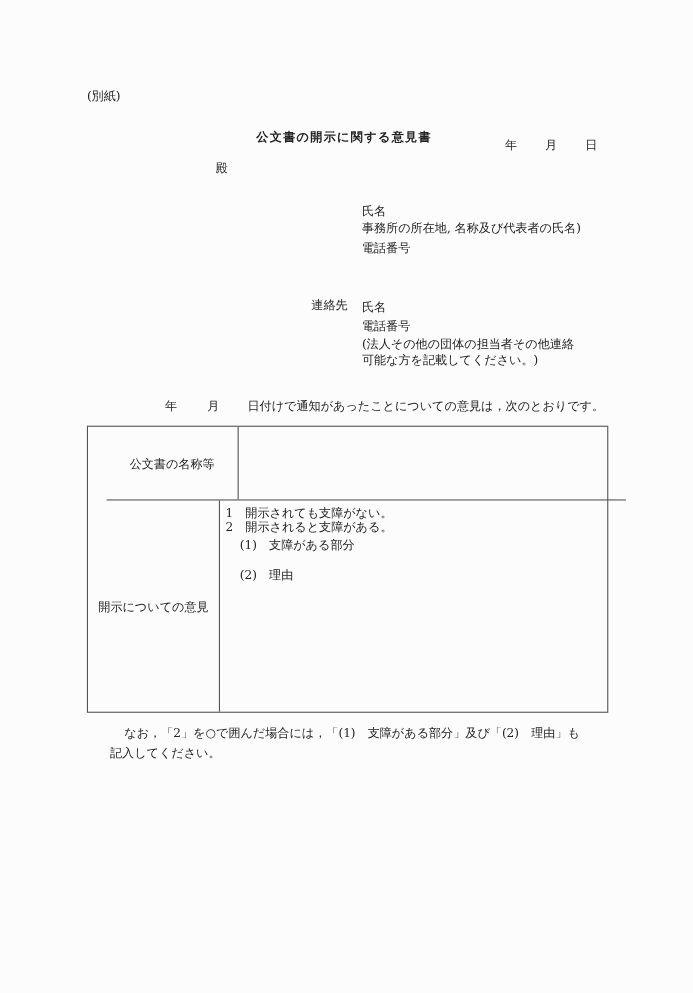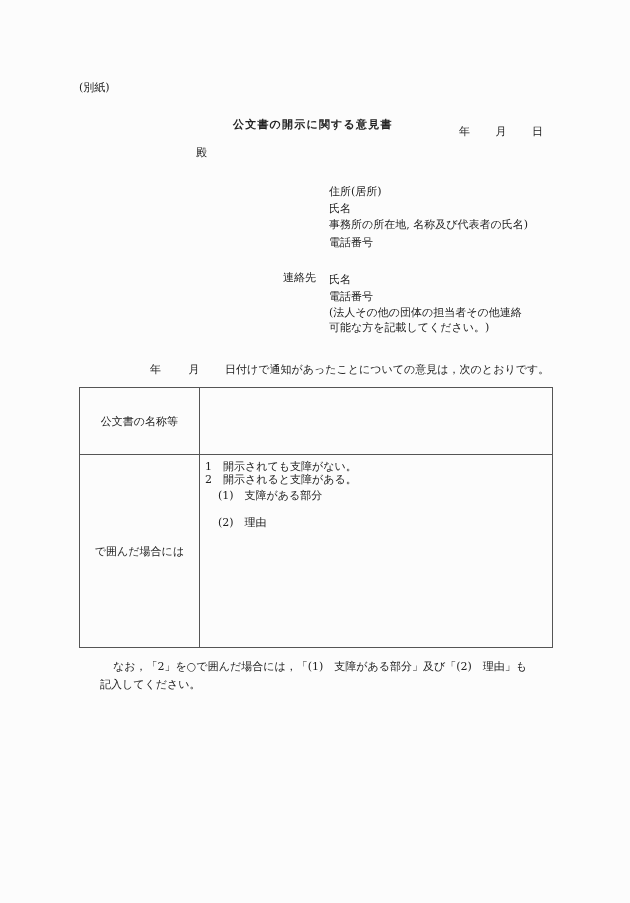--- a/index.html
+++ b/index.html
@@ -41,21 +41,21 @@
     .table {
       position: absolute;
       left: 79px;
       top: 387px;
       width: 474px;
       height: 261px;
       border: 1px solid #555;
       box-sizing: border-box;
     }
     .row1 {
-      position: absolute; left: 0; top: 0; width: 100%; height: 67px;
+      position: absolute; left: 17px; top: 0; width: 100%; height: 67px;
       border-bottom: 1px solid #555; box-sizing: border-box;
     }
     .row2 {
       position: absolute; left: 0; top: 67px; width: 100%; height: 192px;
     }
     .cell-label {
       position: absolute; left: 0; top: 0; width: 120px; height: 100%;
       border-right: 1px solid #555; box-sizing: border-box;
       display: flex; align-items: center; justify-content: center;
     }
@@ -81,21 +81,20 @@
 
 <div class="abs t date">
   <span class="g1">年</span>
   <span class="g2">月</span>
   <span>日</span>
 </div>
 
 <div class="abs t addressee">殿</div>
 
 <div class="abs t applicant">
-  <div>住所(居所)</div>
   <div>氏名</div>
   <div style="line-height:15px;">事務所の所在地, 名称及び代表者の氏名)</div>
   <div style="margin-top:2px;">電話番号</div>
 </div>
 
 <div class="abs t contact-label">連絡先</div>
 <div class="abs t contact">
   <div>氏名</div>
   <div>電話番号</div>
   <div style="line-height:15px;">(法人その他の団体の担当者その他連絡</div>
@@ -110,21 +109,21 @@
 
 <div class="table">
   <div class="row1">
     <div class="cell-label t">
       <span>公文書の名称等</span>
     </div>
     <div class="cell-value"></div>
   </div>
   <div class="row2">
     <div class="cell-label t">
-      <span>で囲んだ場合には</span>
+      <span>開示についての意見</span>
     </div>
     <div class="cell-value">
       <div class="opts t">
         <div>1　開示されても支障がない。</div>
         <div>2　開示されると支障がある。</div>
         <div class="sub" style="margin-top:3px;">(1)　支障がある部分</div>
         <div class="gap"></div>
         <div class="sub">(2)　理由</div>
       </div>
     </div>

